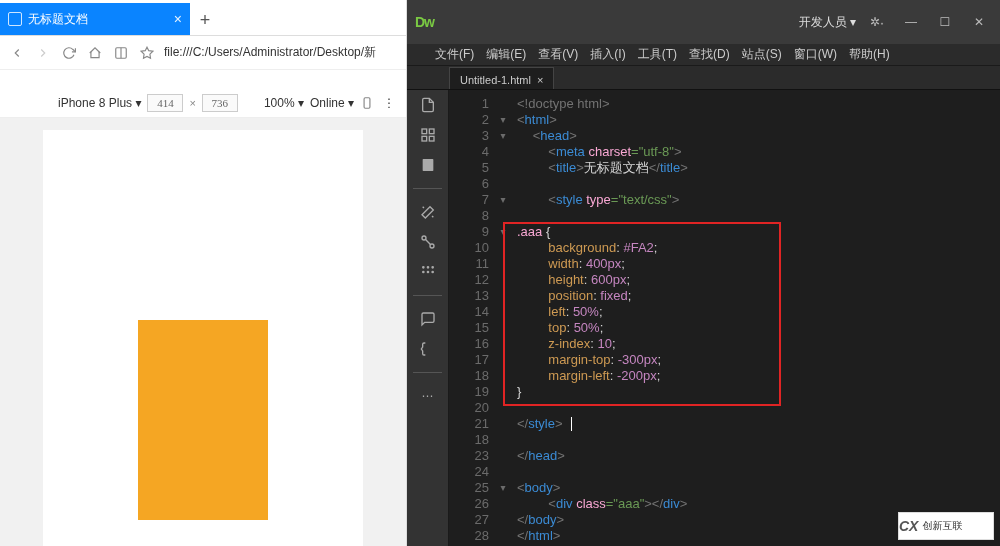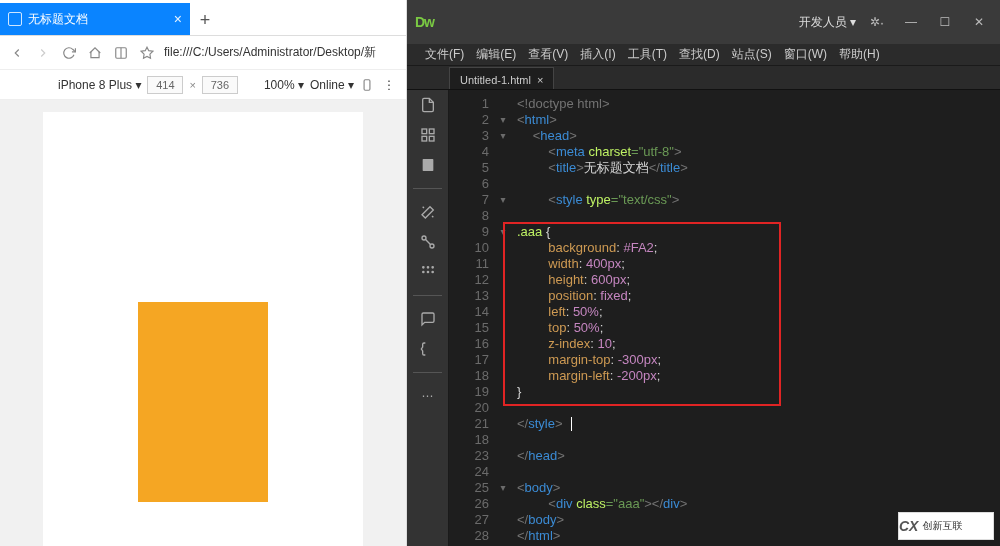--- a/index.html
+++ b/index.html
@@ -9,55 +9,55 @@
 .browser { width: 407px; height: 546px; background: #fff; display: flex; flex-direction: column; border-right: 1px solid #ddd; }
 .tabbar { height: 36px; background: #fff; display: flex; align-items: flex-end; border-bottom: 1px solid #ddd; }
 .tab { height: 32px; background: #0a84ff; color: #fff; display: flex; align-items: center; padding: 0 8px; font-size: 12px; width: 190px; gap: 6px; }
 .tab .favicon { width: 14px; height: 14px; border: 1px solid #fff; border-radius: 2px; opacity: .8; }
 .tab .label { flex: 1; white-space: nowrap; overflow: hidden; text-overflow: ellipsis; }
 .tab .close { font-size: 14px; opacity: .9; }
 .newtab { width: 30px; height: 30px; display: flex; align-items: center; justify-content: center; color: #555; font-size: 18px; }
 .addrbar { height: 34px; display: flex; align-items: center; gap: 8px; padding: 0 8px; border-bottom: 1px solid #eee; color: #555; }
 .addrbar .ico { width: 18px; height: 18px; display:flex; align-items:center; justify-content:center; }
 .addrbar .url { flex: 1; font-size: 12px; color: #333; white-space: nowrap; overflow: hidden; text-overflow: ellipsis; }
-.devbar { height: 30px; display: flex; align-items: center; gap: 6px; padding: 0 8px; font-size: 12px; color: #333; border-bottom: 1px solid #eee; }
+.devbar { height: 30px; display: flex; align-items: center; gap: 6px; padding: 0 8px; font-size: 12px; color: #333; border-bottom: 1px solid #eee; margin-top: 18px; }
 .devbar .device { flex:0 0 auto; margin-left: 50px; }
-.devbar .dim { width: 36px; height: 18px; border: 1px solid #ccc; text-align: center; font-size: 11px; line-height: 16px; color:#666; background:#fafafa; }
+.devbar .dim { width: 36px; height: 18px; border: 1px solid #ccc; text-align: center; font-size: 11px; line-height: 16px; color:#666; background:#fafafa;font-family:Liberation Serif, serif; }
 .devbar .x { font-size: 11px; color:#888; }
 .devbar .spacer { flex:1; }
 .devbar .more { width:18px; text-align:center; }
 .viewport { flex:1; background: #f1f1f1; display: flex; align-items: flex-start; justify-content: center; padding: 12px; overflow:hidden; }
 .page { width: 320px; height: 460px; background: #fff; position: relative; }
 .orange { position:absolute; left: 95px; top: 190px; width: 130px; height: 200px; background: #f5a623; }
 
 
 .dw { flex:1; background: #2b2b2b; display:flex; flex-direction:column; color:#ccc; font-size:12px; position:relative; }
 .dw-titlebar { height:44px; background:#3a3a3a; display:flex; align-items:center; padding:0 8px; gap:8px; }
 .dw-logo { color:#7ac943; font-weight:bold; font-size:14px; letter-spacing:-1px; }
 .dw-titlebar .sp { flex:1; }
 .dw-titlebar .dev { font-size:12px; color:#ddd; }
 .dw-titlebar .winbtn { width:26px; height:20px; display:flex; align-items:center; justify-content:center; color:#bbb; }
-.dw-menubar { height:22px; background:#2b2b2b; display:flex; align-items:center; gap:0; padding:0 12px; border-bottom:1px solid #1a1a1a; }
+.dw-menubar { height:22px; background:#2b2b2b; display:flex; align-items:center; gap:0; padding:0 22px; border-bottom:1px solid #1a1a1a; }
 .dw-menubar span { padding: 2px 6px; color:#ccc; font-size:12px; cursor:default; }
 .dw-tabs { height:24px; background:#2b2b2b; display:flex; align-items:flex-end; padding-left:42px; border-bottom:1px solid #111; }
 .dw-tab { height:22px; background:#1e1e1e; color:#ccc; font-size:11px; padding:3px 10px 0 10px; display:flex; align-items:center; gap:6px; border-top:1px solid #444; border-left:1px solid #444; border-right:1px solid #444; }
 .dw-body { flex:1; display:flex; overflow:hidden; }
 .dw-sidebar { width:42px; background:#333; display:flex; flex-direction:column; align-items:center; padding-top:4px; gap:8px; border-right:1px solid #1a1a1a; }
 .dw-sidebar .sico { width:22px; height:22px; display:flex; align-items:center; justify-content:center; color:#aaa; }
 .dw-sidebar .sep { width:70%; height:1px; background:#555; margin:4px 0; }
 .editor { flex:1; background:#1e1e1e; display:flex; font-family: Consolas, monospace; font-size:13px; line-height:16px; position:relative; overflow:hidden; }
 .gutter { width:46px; background:#1e1e1e; color:#6b6b6b; text-align:right; padding:6px 6px 0 0; user-select:none; }
 .gutter div { height:16px; }
 .fold { width:16px; color:#6b6b6b; padding-top:6px; }
 .fold div { height:16px; text-align:center; font-size:10px; }
 .code { flex:1; padding:6px 0 0 6px; position:relative; color:#ccc; }
 .code pre { margin:0; font-family: Consolas, monospace; font-size:13px; line-height:16px; }
 .t-gray { color:#737373; }
 .t-blue { color:#3b8bd4; }
-.t-orange { color:#bef264; }
+.t-orange { color:#f9a8d4; }
 .t-green { color:#6a9955; }
 .t-white { color:#d4d4d4; }
 .t-prop { color:#ce9a53; }
 .t-num { color:#c586c0; }
 .redbox { position:absolute; border:2px solid #e02424; pointer-events:none; }
 .cursor-line { position:absolute; background:#fff; width:1px; height:14px; }
 
 
 .watermark { position:absolute; right:6px; bottom:6px; width:96px; height:28px; background:#fff; display:flex; align-items:center; justify-content:flex-start; gap:4px; font-size:10px; color:#333; border:1px solid #ddd; }
 .watermark .logo { font-weight:bold; font-style:italic; color:#555; font-size:14px; }

